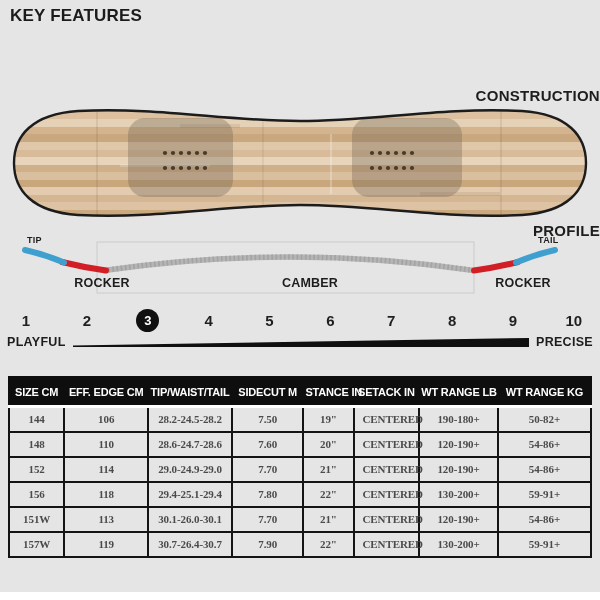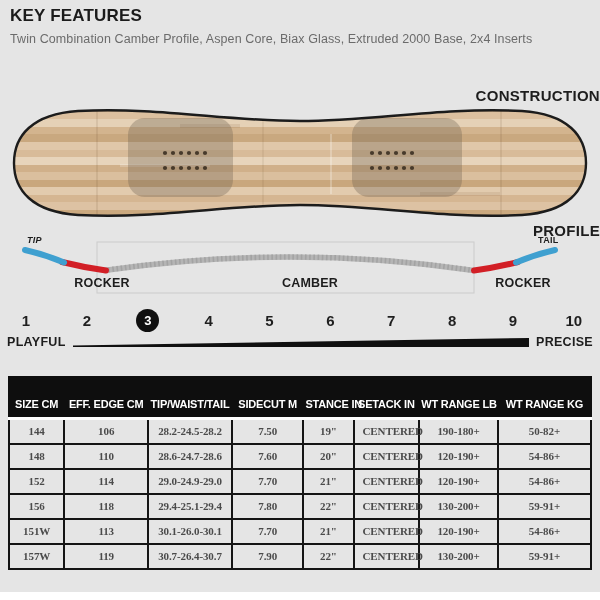--- a/index.html
+++ b/index.html
@@ -14,21 +14,21 @@
 
   .section-title { position:absolute; left:0; width:600px; text-align:right;
                    font-size:15px; font-weight:bold; color:#1d1d1d; letter-spacing:0.3px; }
   #construction-title { top:87px; }
   #profile-title { top:222px; }
 
   #board-svg { position:absolute; left:0; top:104px; width:600px; height:118px; }
   #profile-svg { position:absolute; left:0; top:240px; width:600px; height:60px; }
 
   .tiny-label { position:absolute; font-size:9px; font-weight:bold; color:#1d1d1d; letter-spacing:0.3px; }
-  #tip-label  { left:27px;  top:235px;font-style:italic; }
+  #tip-label  { left:27px;  top:235px; }
   #tail-label { left:538px; top:235px; }
   .seg-label { position:absolute; top:276px; font-size:12.5px; font-weight:bold; color:#1d1d1d;
                transform:translateX(-50%); letter-spacing:0.2px; white-space:nowrap;margin-left:20px; }
   #rocker-left-label  { left:82px; }
   #camber-label       { left:290px; }
   #rocker-right-label { left:503px; }
 
   #scale-row { position:absolute; left:0; top:306px; width:600px; padding:0 13px;
                display:flex; justify-content:space-between; align-items:center; height:28px; }
   .scale-num { width:26px; text-align:center; font-size:15px; font-weight:bold; color:#1f1f1f; }
@@ -38,33 +38,32 @@
 
   #feel-row { position:absolute; left:0; top:333px; width:600px; padding:0 7px;
               display:flex; align-items:flex-end; height:16px; }
   .feel-label { font-size:12.5px; font-weight:bold; color:#1d1d1d; letter-spacing:0.3px; line-height:14px; }
   #feel-wedge { flex:1; height:9px; margin:0 7px 2px 7px; background:#101010;
                 clip-path:polygon(0 82%, 100% 0, 100% 100%, 0 100%); }
 
   #spec-table { position:absolute; left:8px; top:376px; width:584px;
                 border-collapse:collapse; table-layout:fixed; }
   #spec-table th { background:#0e0e0e; color:#fff; font-size:11px; font-weight:bold;
-                   letter-spacing:-0.2px; padding:20px 1px 7px 1px; white-space:nowrap;
+                   letter-spacing:-0.2px; padding:8px 1px 7px 1px; white-space:nowrap;
                    border:2px solid #0e0e0e; border-bottom:3px solid #fff; text-align:center; }
   #spec-table td { border:2px solid #141414; text-align:center; font-size:11px;
                    font-weight:600; color:#4b4b4b; height:25px; padding:2px 8px;
                    white-space:nowrap; letter-spacing:-0.1px;font-family:Liberation Serif, serif; }
 </style>
 </head>
 <body>
 
 <div id="page">
 
   <div class="key-title">KEY FEATURES</div>
-  <div class="key-desc">Twin Combination Camber Profile, Aspen Core, Biax Glass, Extruded 2000 Base, 2x4 Inserts</div>
 
   <div class="section-title" id="construction-title">CONSTRUCTION</div>
 
   <svg id="board-svg" viewBox="0 0 600 118">
     <defs>
       <clipPath id="boardClip">
         <path d="M 14,59 C 14,32 32,10 78,7 C 160,3 225,17 300,17 C 375,17 440,3 522,7 C 568,10 586,32 586,59 C 586,86 568,108 522,111 C 440,115 375,101 300,101 C 225,101 160,115 78,111 C 32,108 14,86 14,59 Z"></path>
       </clipPath>
     </defs>
     <g clip-path="url(#boardClip)">

